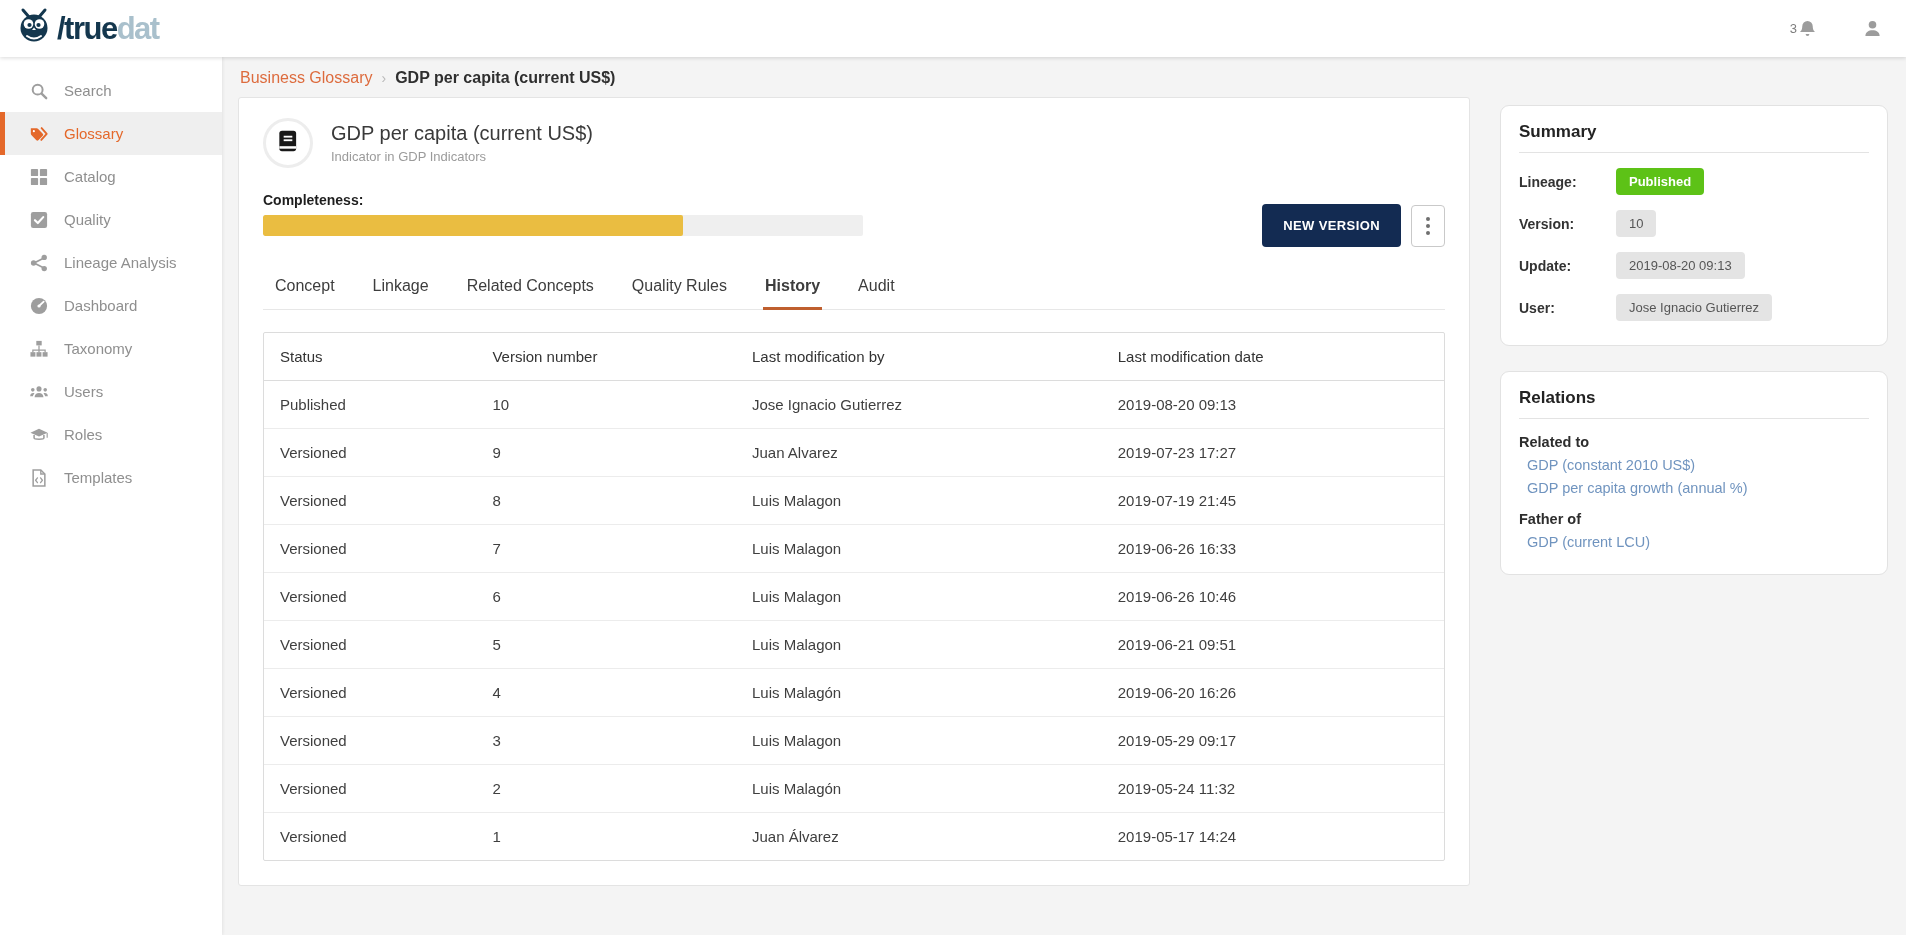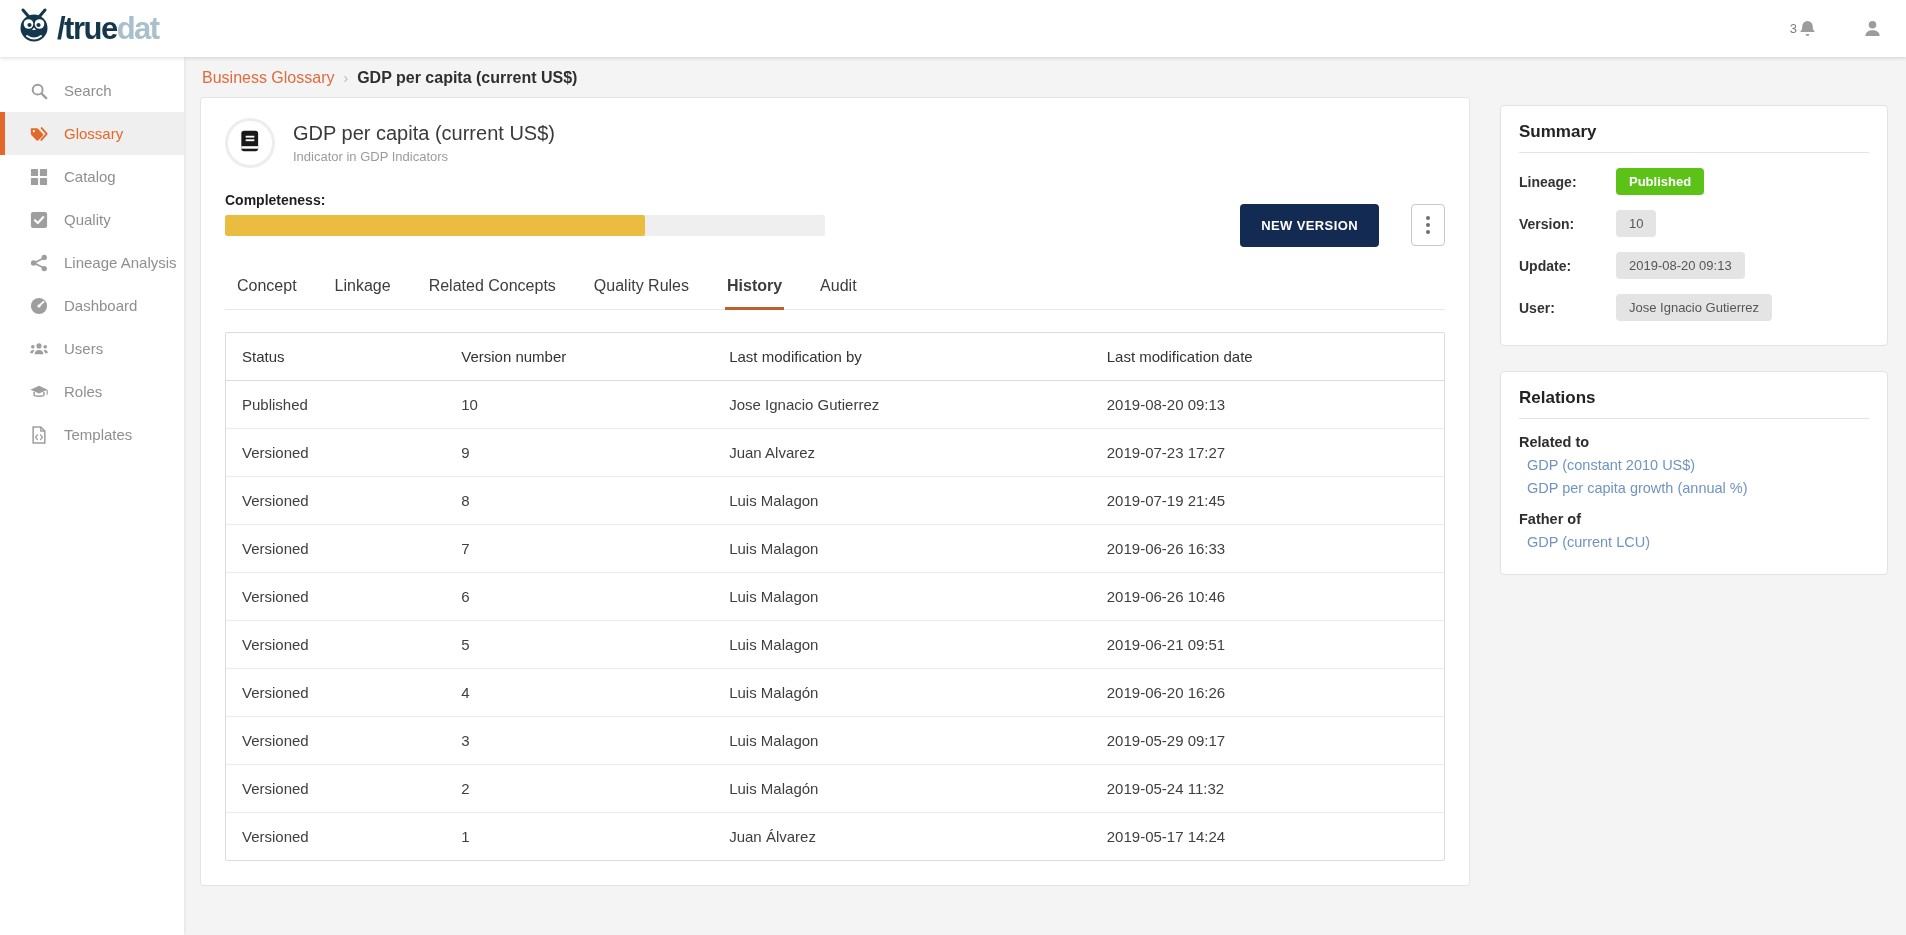--- a/index.html
+++ b/index.html
@@ -21,21 +21,21 @@
   .logo-secondary { color:var(--logo-gray); }
   .topbar-right { display:flex; align-items:center; gap:46px; }
   .notif { display:flex; align-items:center; cursor:pointer; }
   .notif-count { font-size:13px; color:#7d7d7d; margin-right:1px; }
   .icon-19 svg { width:19px; height:19px; color:#9c9c9c; display:block; }
   .user-btn { cursor:pointer; }
 
   
   .body-row { display:flex; height:878px; }
   .sidebar {
-    width:184px; background:#fff; padding-top:12px; flex:none;
+    width:222px; background:#fff; padding-top:12px; flex:none;
     box-shadow:1px 0 3px rgba(0,0,0,.07); position:relative; z-index:2;
   }
   .side-item {
     display:flex; align-items:center; height:43px; padding-left:24px;
     color:#8f8f8f; font-size:15px; cursor:pointer; border-left:5px solid transparent;
   }
   .side-item .icon { width:20px; height:20px; margin-right:15px; display:flex; align-items:center; justify-content:center; color:#9e9e9e; }
   .side-item .icon svg { width:18px; height:18px; display:block; }
   .side-item.active { background:#efefef; border-left-color:var(--accent); color:var(--accent); }
   .side-item.active .icon { color:var(--accent); }
@@ -58,21 +58,21 @@
     background:#fff; display:flex; align-items:center; justify-content:center; flex:none;
   }
   .avatar svg { width:26px; height:26px; }
   .concept-title { font-size:20px; color:#3a3a3a; font-weight:500; }
   .concept-subtitle { font-size:13px; color:#9b9b9b; margin-top:4px; }
 
   .meta-row { display:flex; justify-content:space-between; align-items:flex-start; margin-top:24px; }
   .completeness-label { font-size:14px; font-weight:bold; color:#1e1e1e; }
   .progress { width:600px; height:21px; background:#efefef; border-radius:2px; margin-top:7px; overflow:hidden; }
   .progress-fill { height:100%; background:var(--yellow); border-radius:2px; }
-  .actions { display:flex; gap:32px; align-items:flex-start; margin-top:12px; }
+  .actions { display:flex; gap:10px; align-items:flex-end; margin-top:12px; }
   .btn-primary {
     background:var(--navy); color:#fff; font-family:inherit; font-size:13px; font-weight:bold;
     letter-spacing:.4px; border:none; border-radius:4px; padding:14px 21px; cursor:pointer;
   }
   .btn-kebab {
     width:34px; height:42px; background:#fff; border:1px solid #c9c9c9; border-radius:4px;
     display:flex; flex-direction:column; gap:3px; align-items:center; justify-content:center; cursor:pointer;
   }
   .btn-kebab i { width:4px; height:4px; border-radius:50%; background:#6f6f6f; }
 
@@ -86,21 +86,21 @@
 
   
   .table-wrap { margin-top:22px; border:1px solid #dcdcdc; border-radius:2px; }
   table { width:100%; border-collapse:collapse; font-size:15px; color:#3f3f3f; }
   th { text-align:left; font-weight:normal; color:#333; padding:15px 16px; border-bottom:1px solid #dcdcdc; }
   td { padding:15px 16px; border-bottom:1px solid #ececec; }
   tbody tr:last-child td { border-bottom:none; }
   .col-0 { width:18%; } .col-1 { width:22%; } .col-2 { width:31%; } .col-3 { width:29%; }
 
   
-  .panel { background:#fff; border:1px solid #e2e2e2; border-radius:4px; padding:16px 18px 24px; }
+  .panel { background:#fff; border:1px solid #e2e2e2; border-radius:9px; padding:16px 18px 24px; }
   .panel + .panel { margin-top:25px; }
   .panel-title { font-size:17px; font-weight:bold; color:#232323; padding-bottom:10px; border-bottom:1px solid #e3e3e3; }
   .summary-field { display:flex; align-items:center; margin-top:15px; }
   .summary-label { width:97px; flex:none; font-size:14px; font-weight:bold; color:#333; }
   .badge { font-size:13px; border-radius:4px; padding:6px 13px; display:inline-block; }
   .badge-green { background:var(--green); color:#fff; font-weight:bold; }
   .badge-gray  { background:#e4e4e4; color:#565656; }
   .rel-heading { font-size:14.5px; font-weight:bold; color:#2d2d2d; margin-top:15px; }
   .rel-link { display:block; font-size:14.5px; color:var(--link); margin:7px 0 0 8px; cursor:pointer; }
 
@@ -206,20 +206,32 @@
           <svg viewBox="0 0 20 20">
             <circle cx="10" cy="10" r="9" fill="currentColor"></circle>
             <path d="M10 10 L15.2 5.2" stroke="#fff" stroke-width="2" stroke-linecap="round"></path>
             <circle cx="10" cy="10" r="1.8" fill="#fff"></circle>
           </svg>
         </span>
         <span>Dashboard</span>
       </div>
       <div class="side-item">
         <span class="icon">
+          <svg viewBox="0 0 20 20">
+            <rect x="7" y="1" width="6" height="5" fill="currentColor"></rect>
+            <rect x="0.5" y="13.5" width="5.5" height="5" fill="currentColor"></rect>
+            <rect x="7.2" y="13.5" width="5.5" height="5" fill="currentColor"></rect>
+            <rect x="14" y="13.5" width="5.5" height="5" fill="currentColor"></rect>
+            <path d="M10 6 v3.5 M3.2 13.5 v-2.3 h13.6 v2.3 M10 9.5 v4" stroke="currentColor" stroke-width="1.4" fill="none"></path>
+          </svg>
+        </span>
+        <span>Taxonomy</span>
+      </div>
+      <div class="side-item">
+        <span class="icon">
           <svg viewBox="0 0 22 16" fill="currentColor">
             <circle cx="11" cy="4.2" r="3.1"></circle>
             <path d="M5.6 14.5 c0-3.4 2.4-5.2 5.4-5.2 s5.4 1.8 5.4 5.2 z"></path>
             <circle cx="3.4" cy="5.4" r="2.2"></circle>
             <path d="M0.2 13.2 c0-2.6 1.6-3.9 3.6-3.9 c.6 0 1.2 .1 1.7 .4 c-1.2 1-1.9 2.4-1.9 3.5 z"></path>
             <circle cx="18.6" cy="5.4" r="2.2"></circle>
             <path d="M21.8 13.2 c0-2.6-1.6-3.9-3.6-3.9 c-.6 0-1.2 .1-1.7 .4 c1.2 1 1.9 2.4 1.9 3.5 z"></path>
           </svg>
         </span>
         <span>Users</span>

